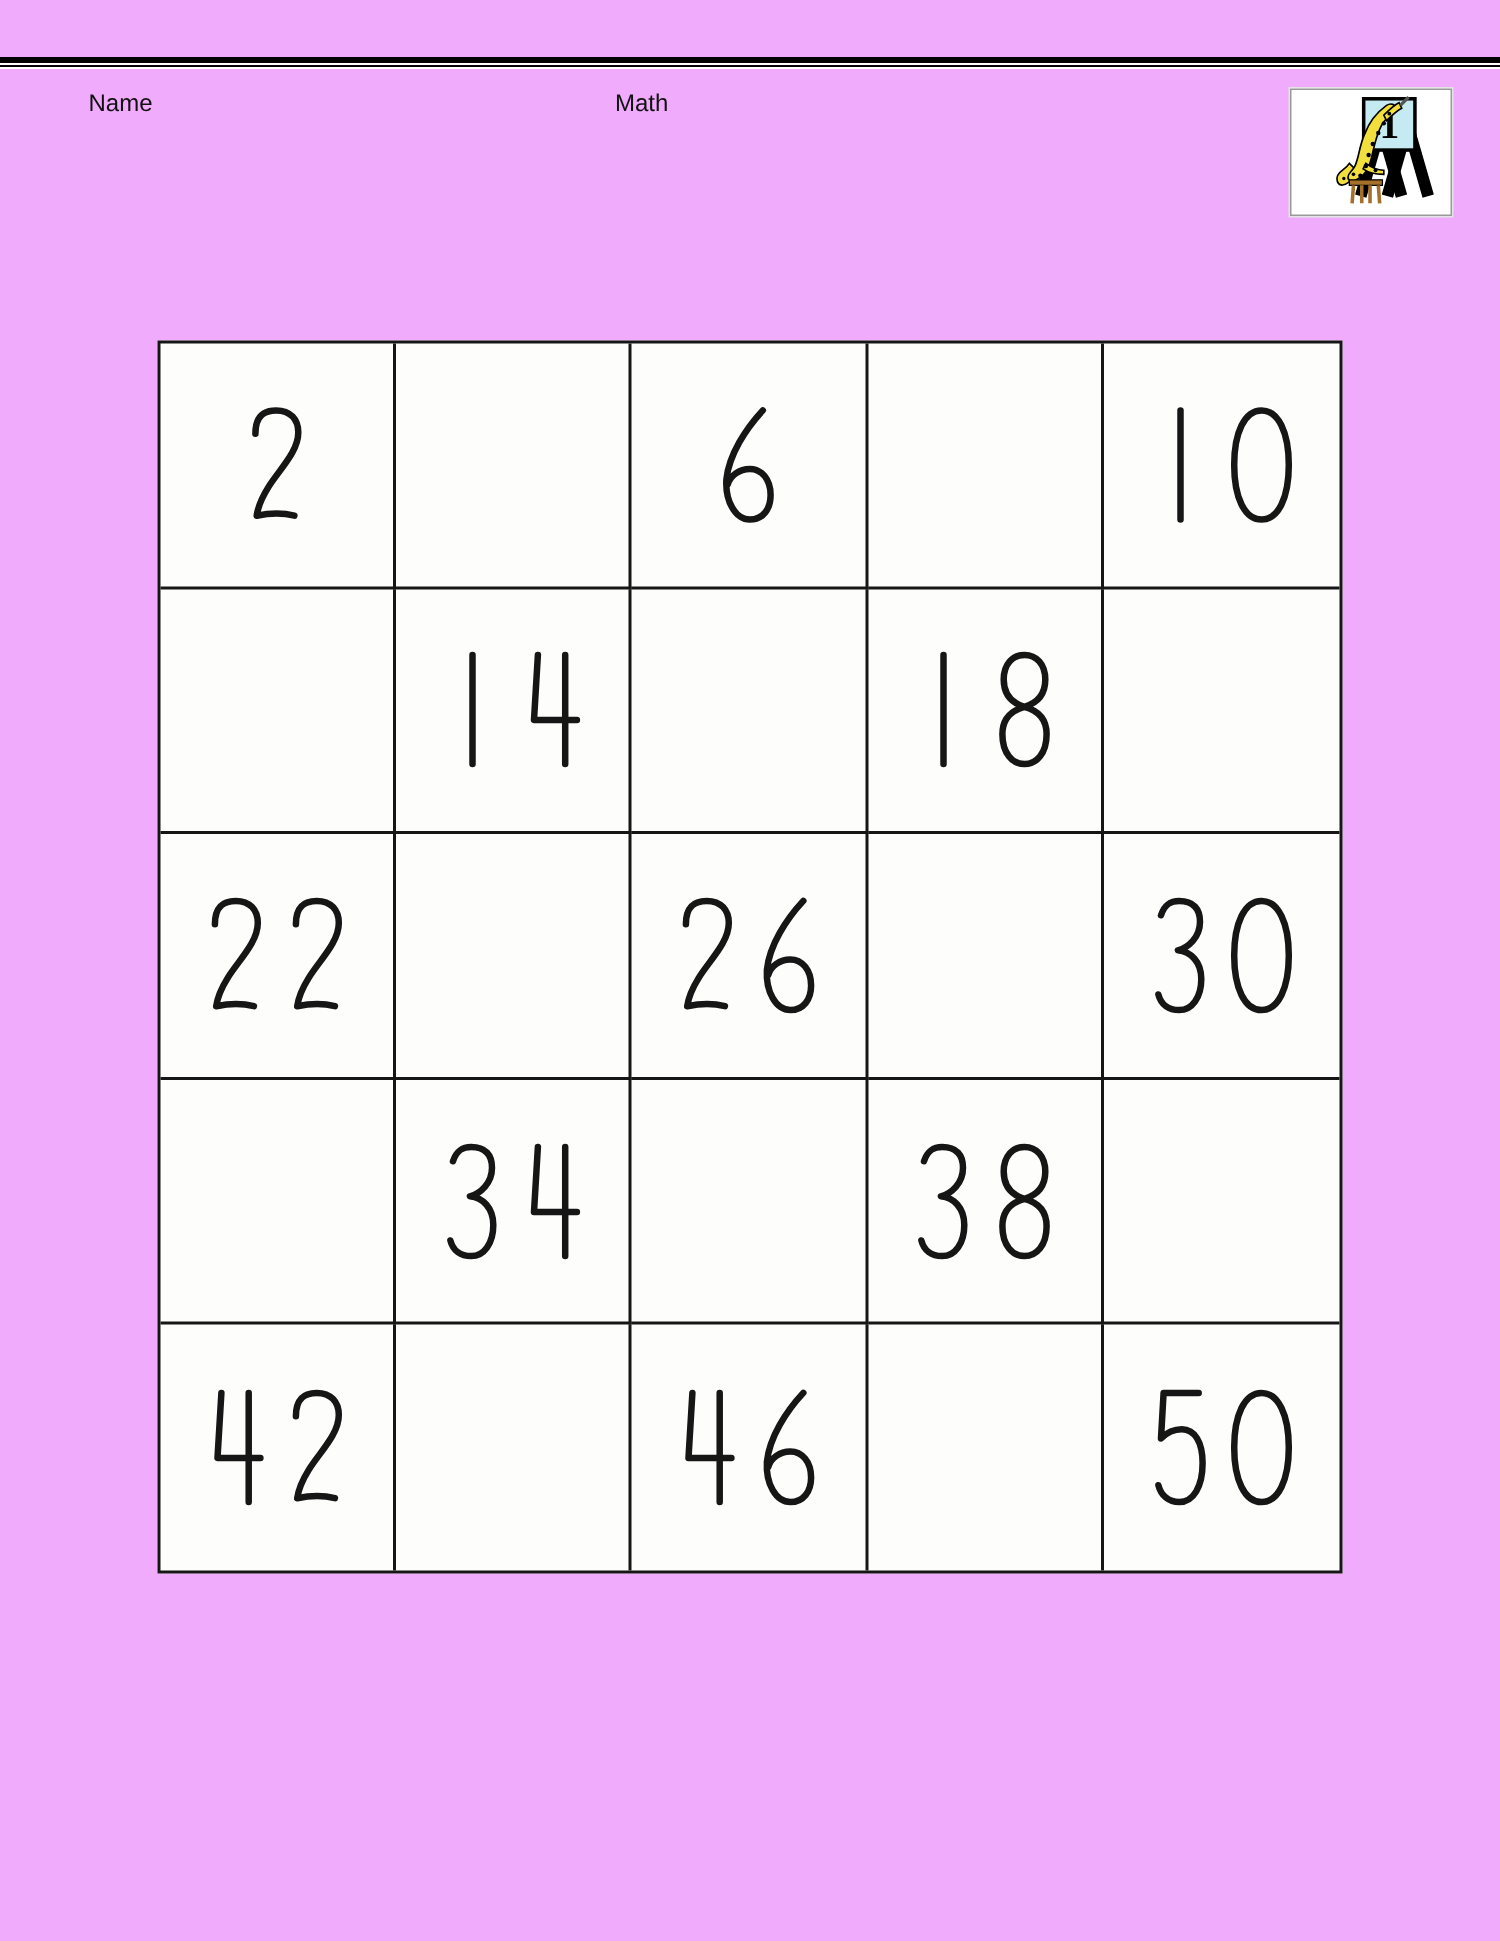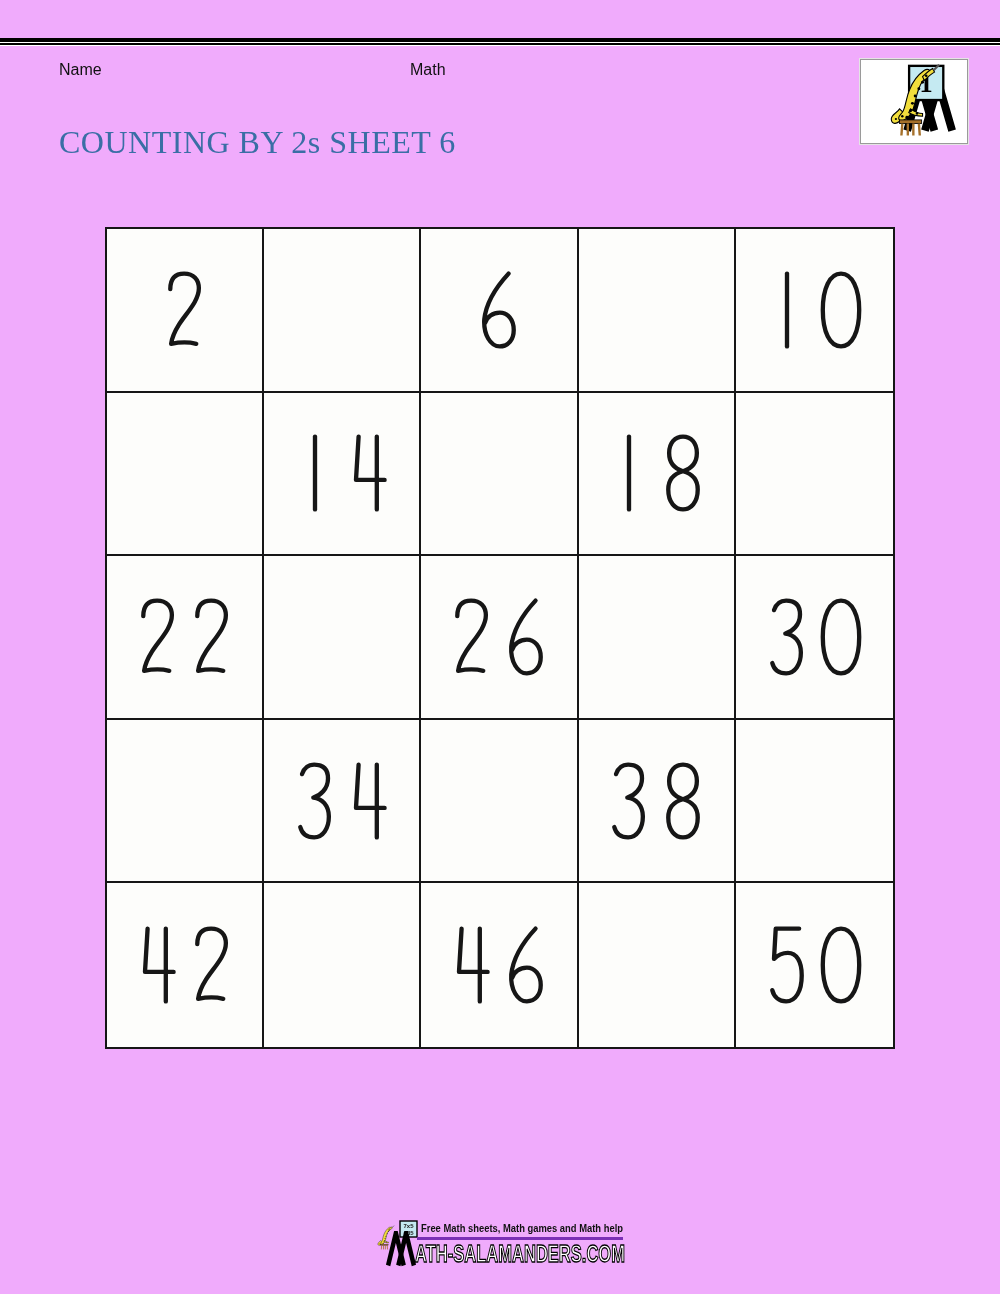--- a/index.html
+++ b/index.html
@@ -104,21 +104,20 @@
 
   <div class="logo-box">
     <svg viewBox="0 0 108 85">
       <use href="#emm" x="0" y="0" transform="translate(36,21) scale(0.63)"></use>
       <rect x="49" y="6" width="35" height="35" fill="#C5EAF2" stroke="#000" stroke-width="2.4"></rect>
       <text x="66.5" y="33" font-family="Liberation Serif, serif" font-size="27" font-weight="bold" fill="#000" text-anchor="middle">1</text>
       <use href="#sala" transform="translate(5,3) scale(0.93)"></use>
     </svg>
   </div>
 
-  <div class="title">COUNTING BY 2s SHEET 6</div>
 
   <div class="grid" id="number-grid">
       <div class="cell">
         <svg viewBox="0 0 60 100" class="digit">
           <path d="M13,26 C13,11 21,8 29,8 C40,8 46,15 46,25 C46,40 31,54 23,67 C18,75 15,82 14,89 C24,87 35,87 43,89"></path>
         </svg>
       </div>
       <div class="cell"></div>
       <div class="cell">
         <svg viewBox="0 0 60 100" class="digit">
@@ -219,32 +218,14 @@
       <div class="cell">
         <svg viewBox="0 0 60 100" class="digit">
           <path d="M44,8 L17,8 L15,43 C20,38 26,36 31,36 C41,36 47,46 47,62 C47,80 40,92 29,92 C21,92 15,87 13,79"></path>
         </svg>
         <svg viewBox="0 0 60 100" class="digit">
           <path d="M30,8 C43,8 51,25 51,50 C51,75 43,92 30,92 C17,92 9,75 9,50 C9,25 17,8 30,8 Z"></path>
         </svg>
       </div>
     </div>
 
-  <div class="footer">
-    <svg class="sala-svg" viewBox="0 0 46 50">
-      <use href="#sala" transform="translate(1,6) scale(0.52)"></use>
-      <rect x="27" y="2" width="17" height="16" fill="#C5EAF2" stroke="#000" stroke-width="1.4"></rect>
-      <text x="35.5" y="9" font-size="6" font-weight="bold" fill="#222" text-anchor="middle">7x5</text>
-      <text x="35.5" y="16" font-size="6" font-weight="bold" fill="#222" text-anchor="middle">=35</text>
-    </svg>
-    <svg class="m-svg" viewBox="0 0 100 100" preserveAspectRatio="none">
-      <use href="#emm"></use>
-    </svg>
-    <svg class="tagline-svg" width="206" height="15">
-      <text x="2" y="11.5" font-size="11.5" font-weight="bold" fill="#111" font-family="Liberation Sans, sans-serif" textLength="202" lengthAdjust="spacingAndGlyphs">Free Math sheets, Math games and Math help</text>
-    </svg>
-    <div class="purple-rule"></div>
-    <svg class="site-svg" width="216" height="30">
-      <text x="2" y="23" font-size="24" font-weight="bold" fill="#ffffff" stroke="#000" stroke-width="1.3" font-family="Liberation Sans, sans-serif" textLength="210" lengthAdjust="spacingAndGlyphs">ATH-SALAMANDERS.COM</text>
-    </svg>
-  </div>
 
 </div>
 
 </body></html>

